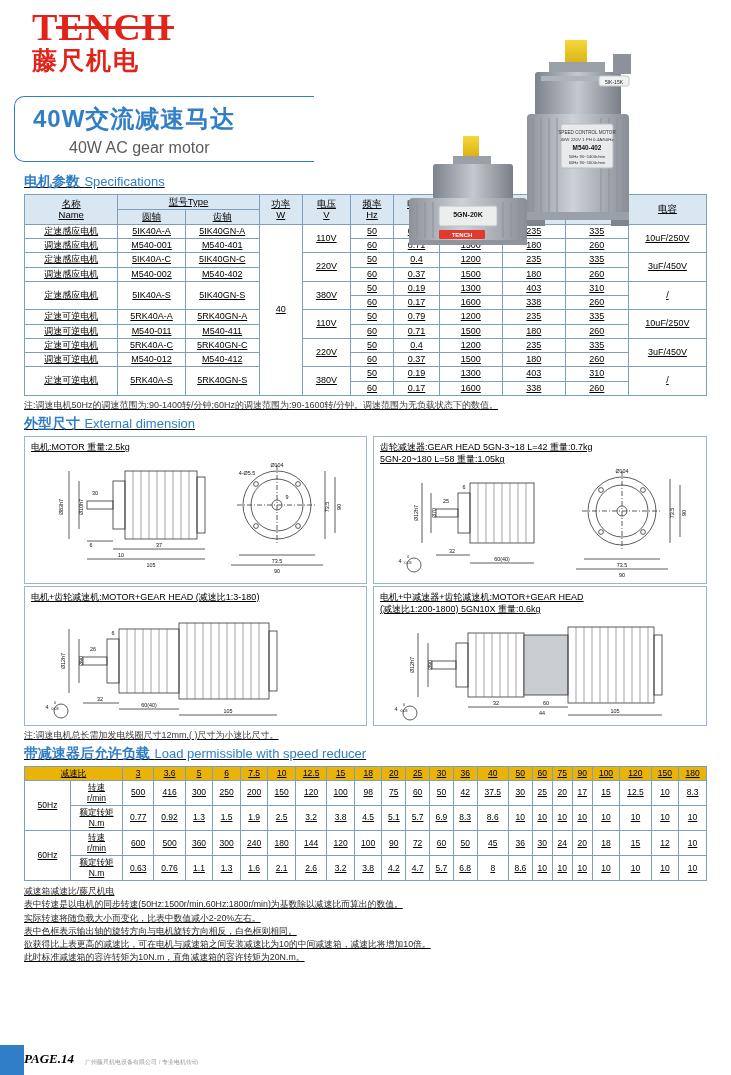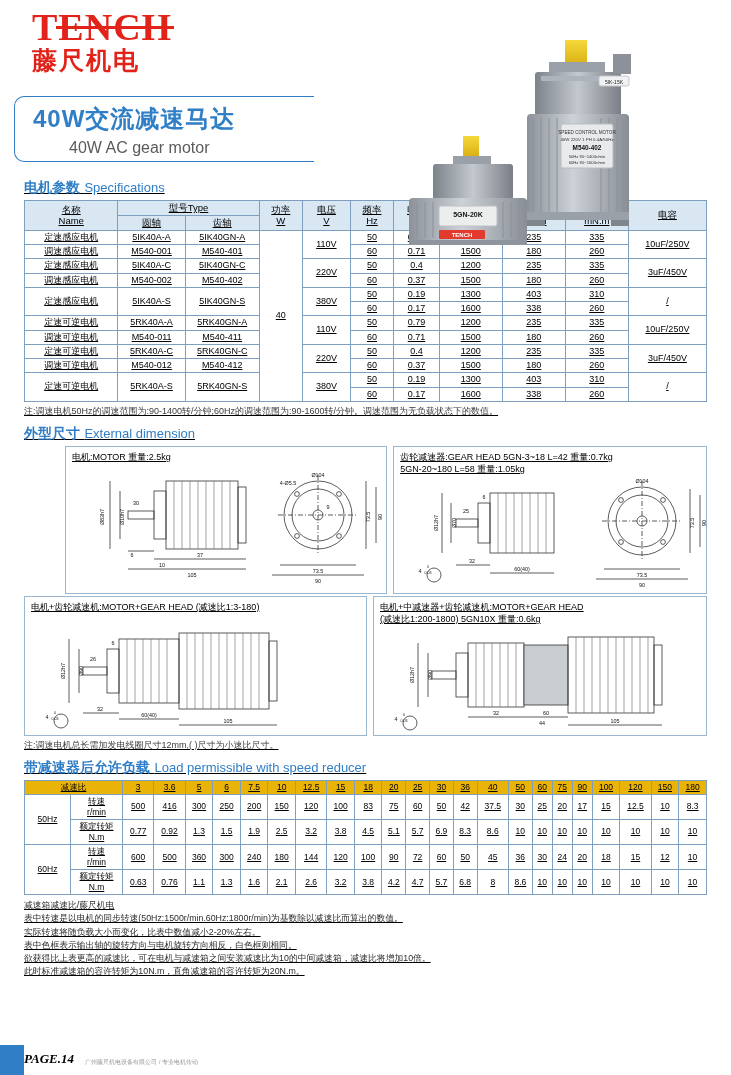--- a/index.html
+++ b/index.html
@@ -38,36 +38,36 @@
     border:1.5px solid #2f7ec6; border-right:none; border-radius:10px 0 0 10px;
     padding:6px 0 0 18px;
   }
   .title-cn{ color:#2f7ec6; font-size:24px; font-weight:bold; letter-spacing:1px; }
   .title-en{ color:#5b5b5b; font-size:16px; margin-top:4px; margin-left:36px; }
 
   
   .photo-area{ position:absolute; right:14px; top:6px; width:380px; height:240px; }
 
   
-  .sec-head{ margin-top:6px; margin-bottom:3px; }
+  .sec-head{ margin-bottom:3px; }
   .sec-cn{ color:#2f7ec6; font-size:14px; font-weight:bold; }
   .sec-en{ color:#2f7ec6; font-size:13px; font-weight:normal; }
 
   
   table.spec{ width:100%; border-collapse:collapse; font-size:9px; }
   table.spec th, table.spec td{
     border:1px solid #7f9fbf; text-align:center; padding:1px 2px; line-height:1.25;
     color:#000;
   }
   table.spec thead th{ background:#d9e7f3; font-weight:normal; font-size:9.5px; }
   td.name{ text-align:center; white-space:nowrap; }
   .note{ font-size:9px; color:#3b3b3b; margin:3px 0 2px; }
 
   
-  .dim-grid{ display:flex; gap:6px; margin-top:2px;margin-left:41px; }
+  .dim-grid{ display:flex; gap:6px; margin-top:2px; }
   .dim-row2{ display:flex; gap:6px; margin-top:2px; }
   .panel{ border:1px solid #9bb6cf; padding:4px 6px; position:relative; }
   .panel .cap{ font-size:9px; line-height:1.35; }
   .panel-a{ width:344px; height:148px; }
   .panel-b{ width:335px; height:148px; }
   .panel-c{ width:344px; height:140px; }
   .panel-d{ width:335px; height:140px; }
   .draw{ position:absolute; inset:0; }
 
   
@@ -608,21 +608,21 @@
         <td rowspan="2" class="lbl-cell">50Hz</td>
         <td class="sub-cell">转速<br>r/min</td>
         <td>500</td>
         <td>416</td>
         <td>300</td>
         <td>250</td>
         <td>200</td>
         <td>150</td>
         <td>120</td>
         <td>100</td>
-        <td>83</td>
+        <td>98</td>
         <td>75</td>
         <td>60</td>
         <td>50</td>
         <td>42</td>
         <td>37.5</td>
         <td>30</td>
         <td>25</td>
         <td>20</td>
         <td>17</td>
         <td>15</td>

